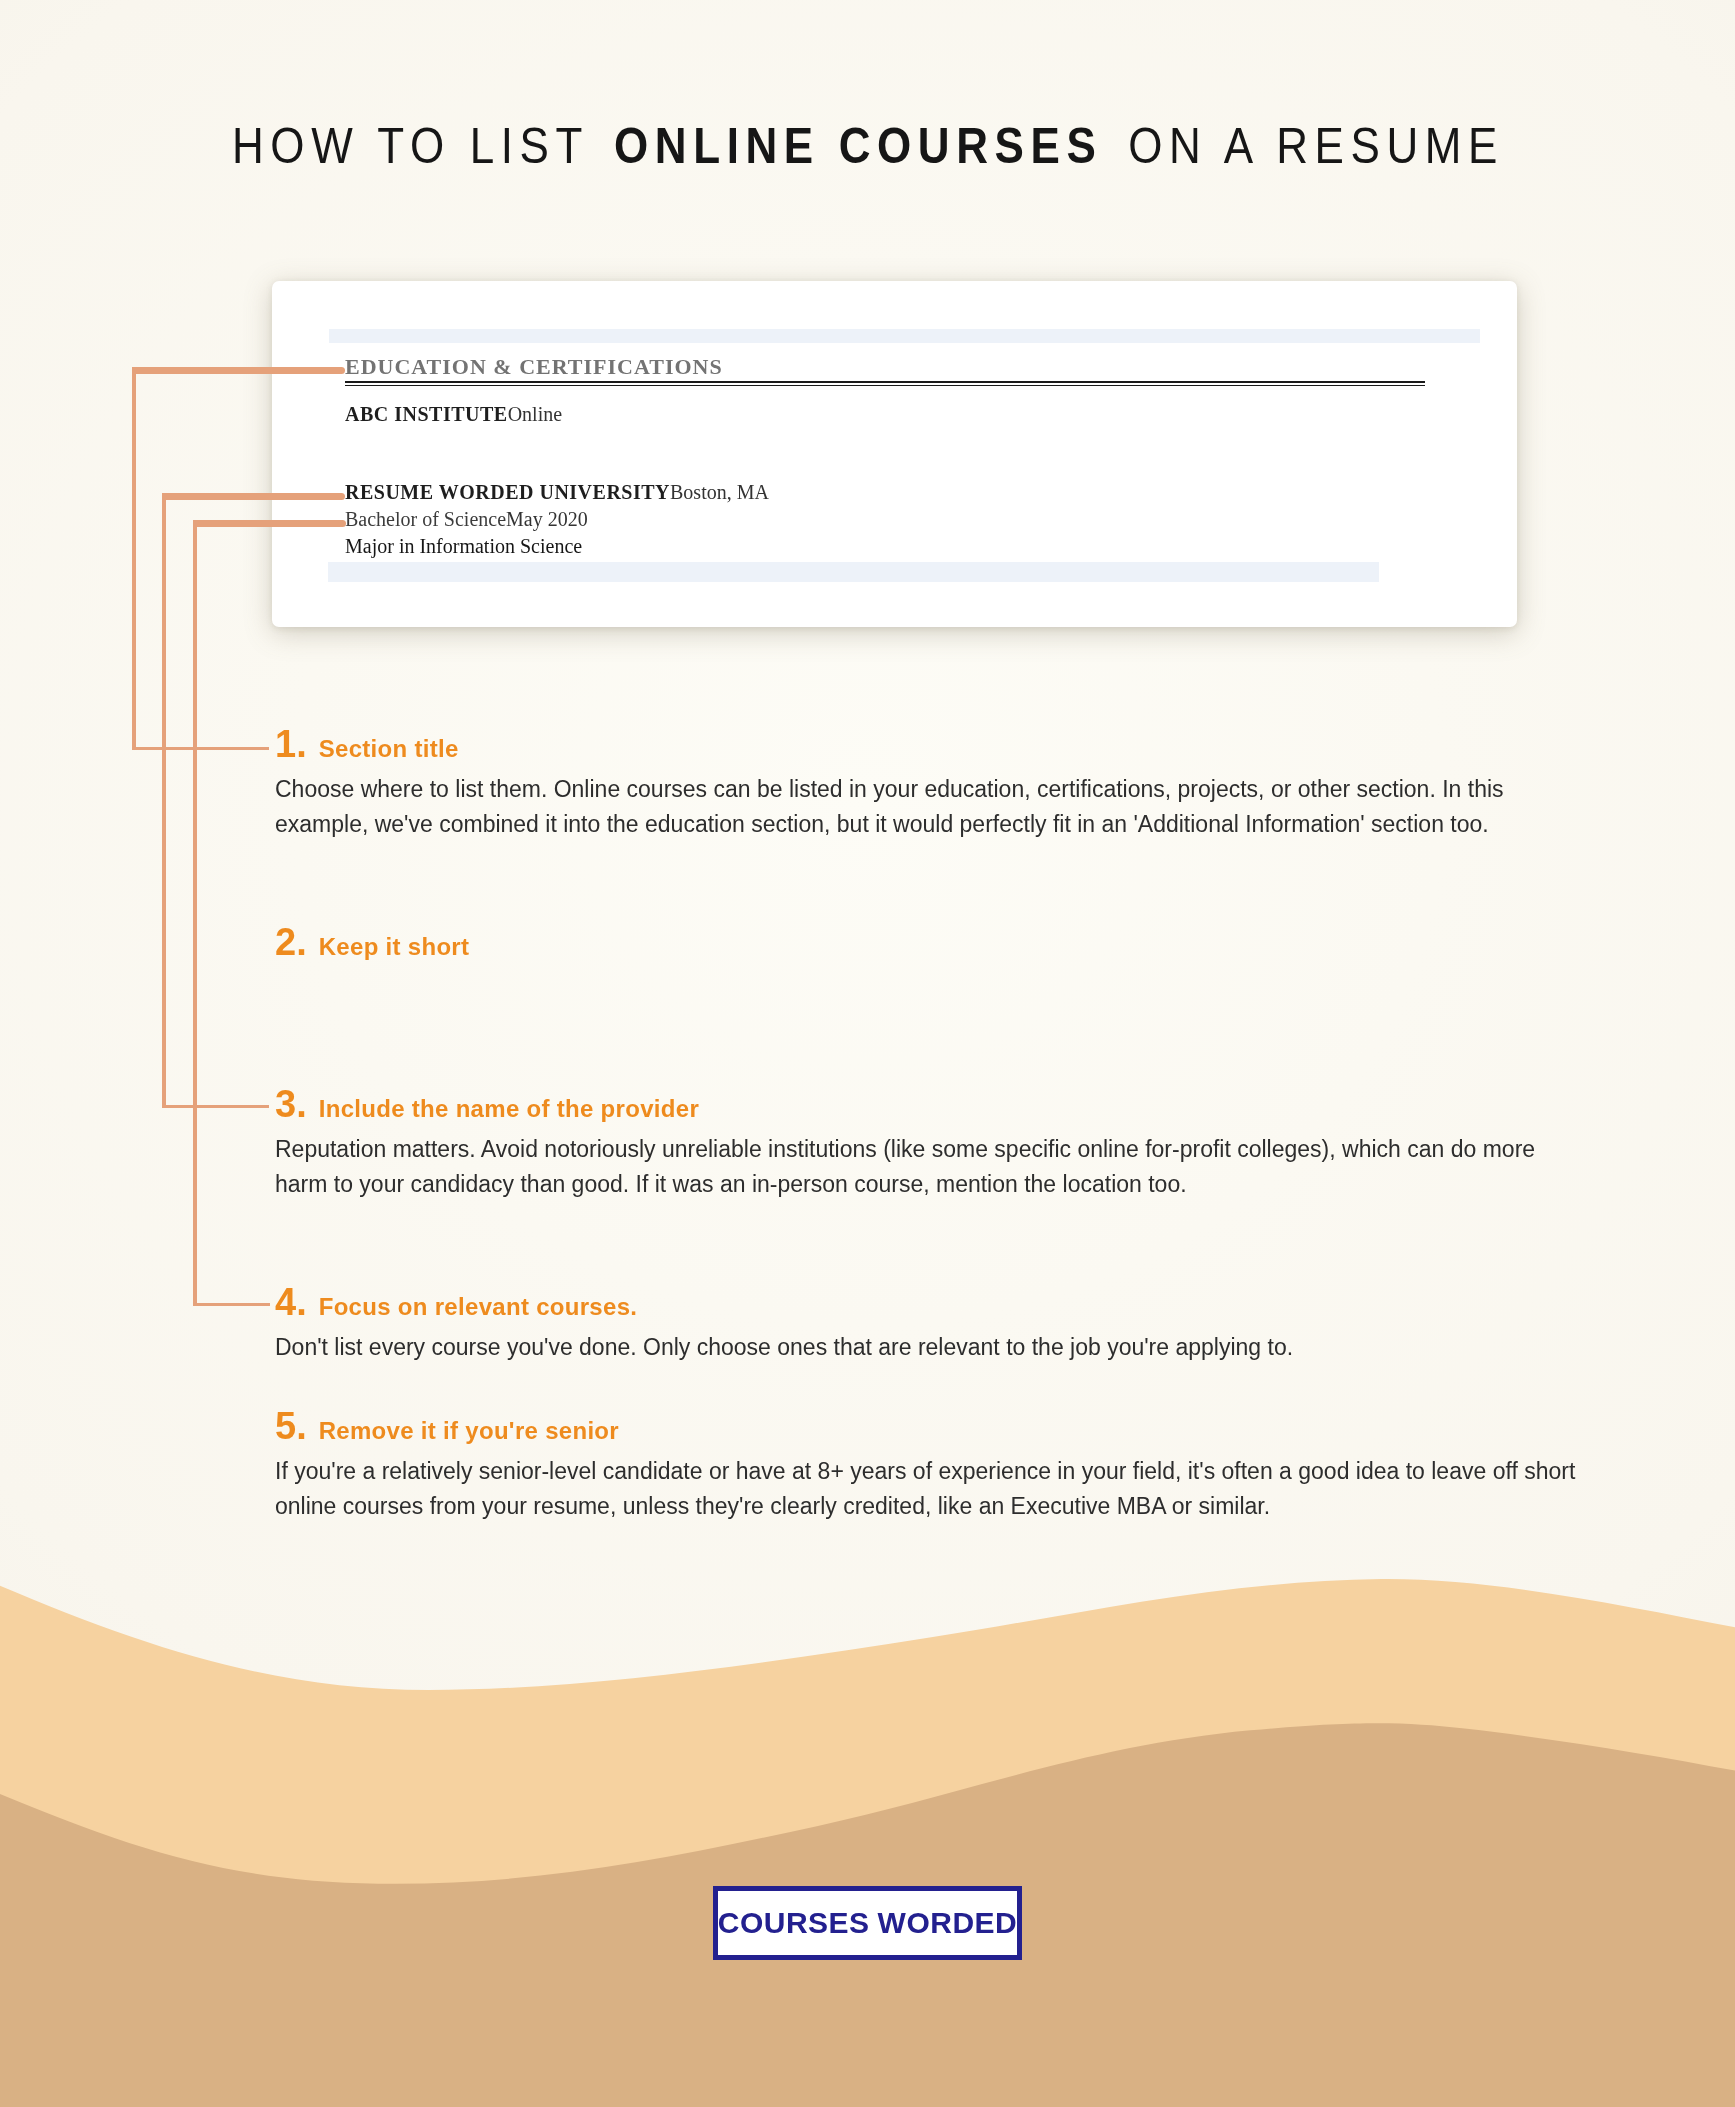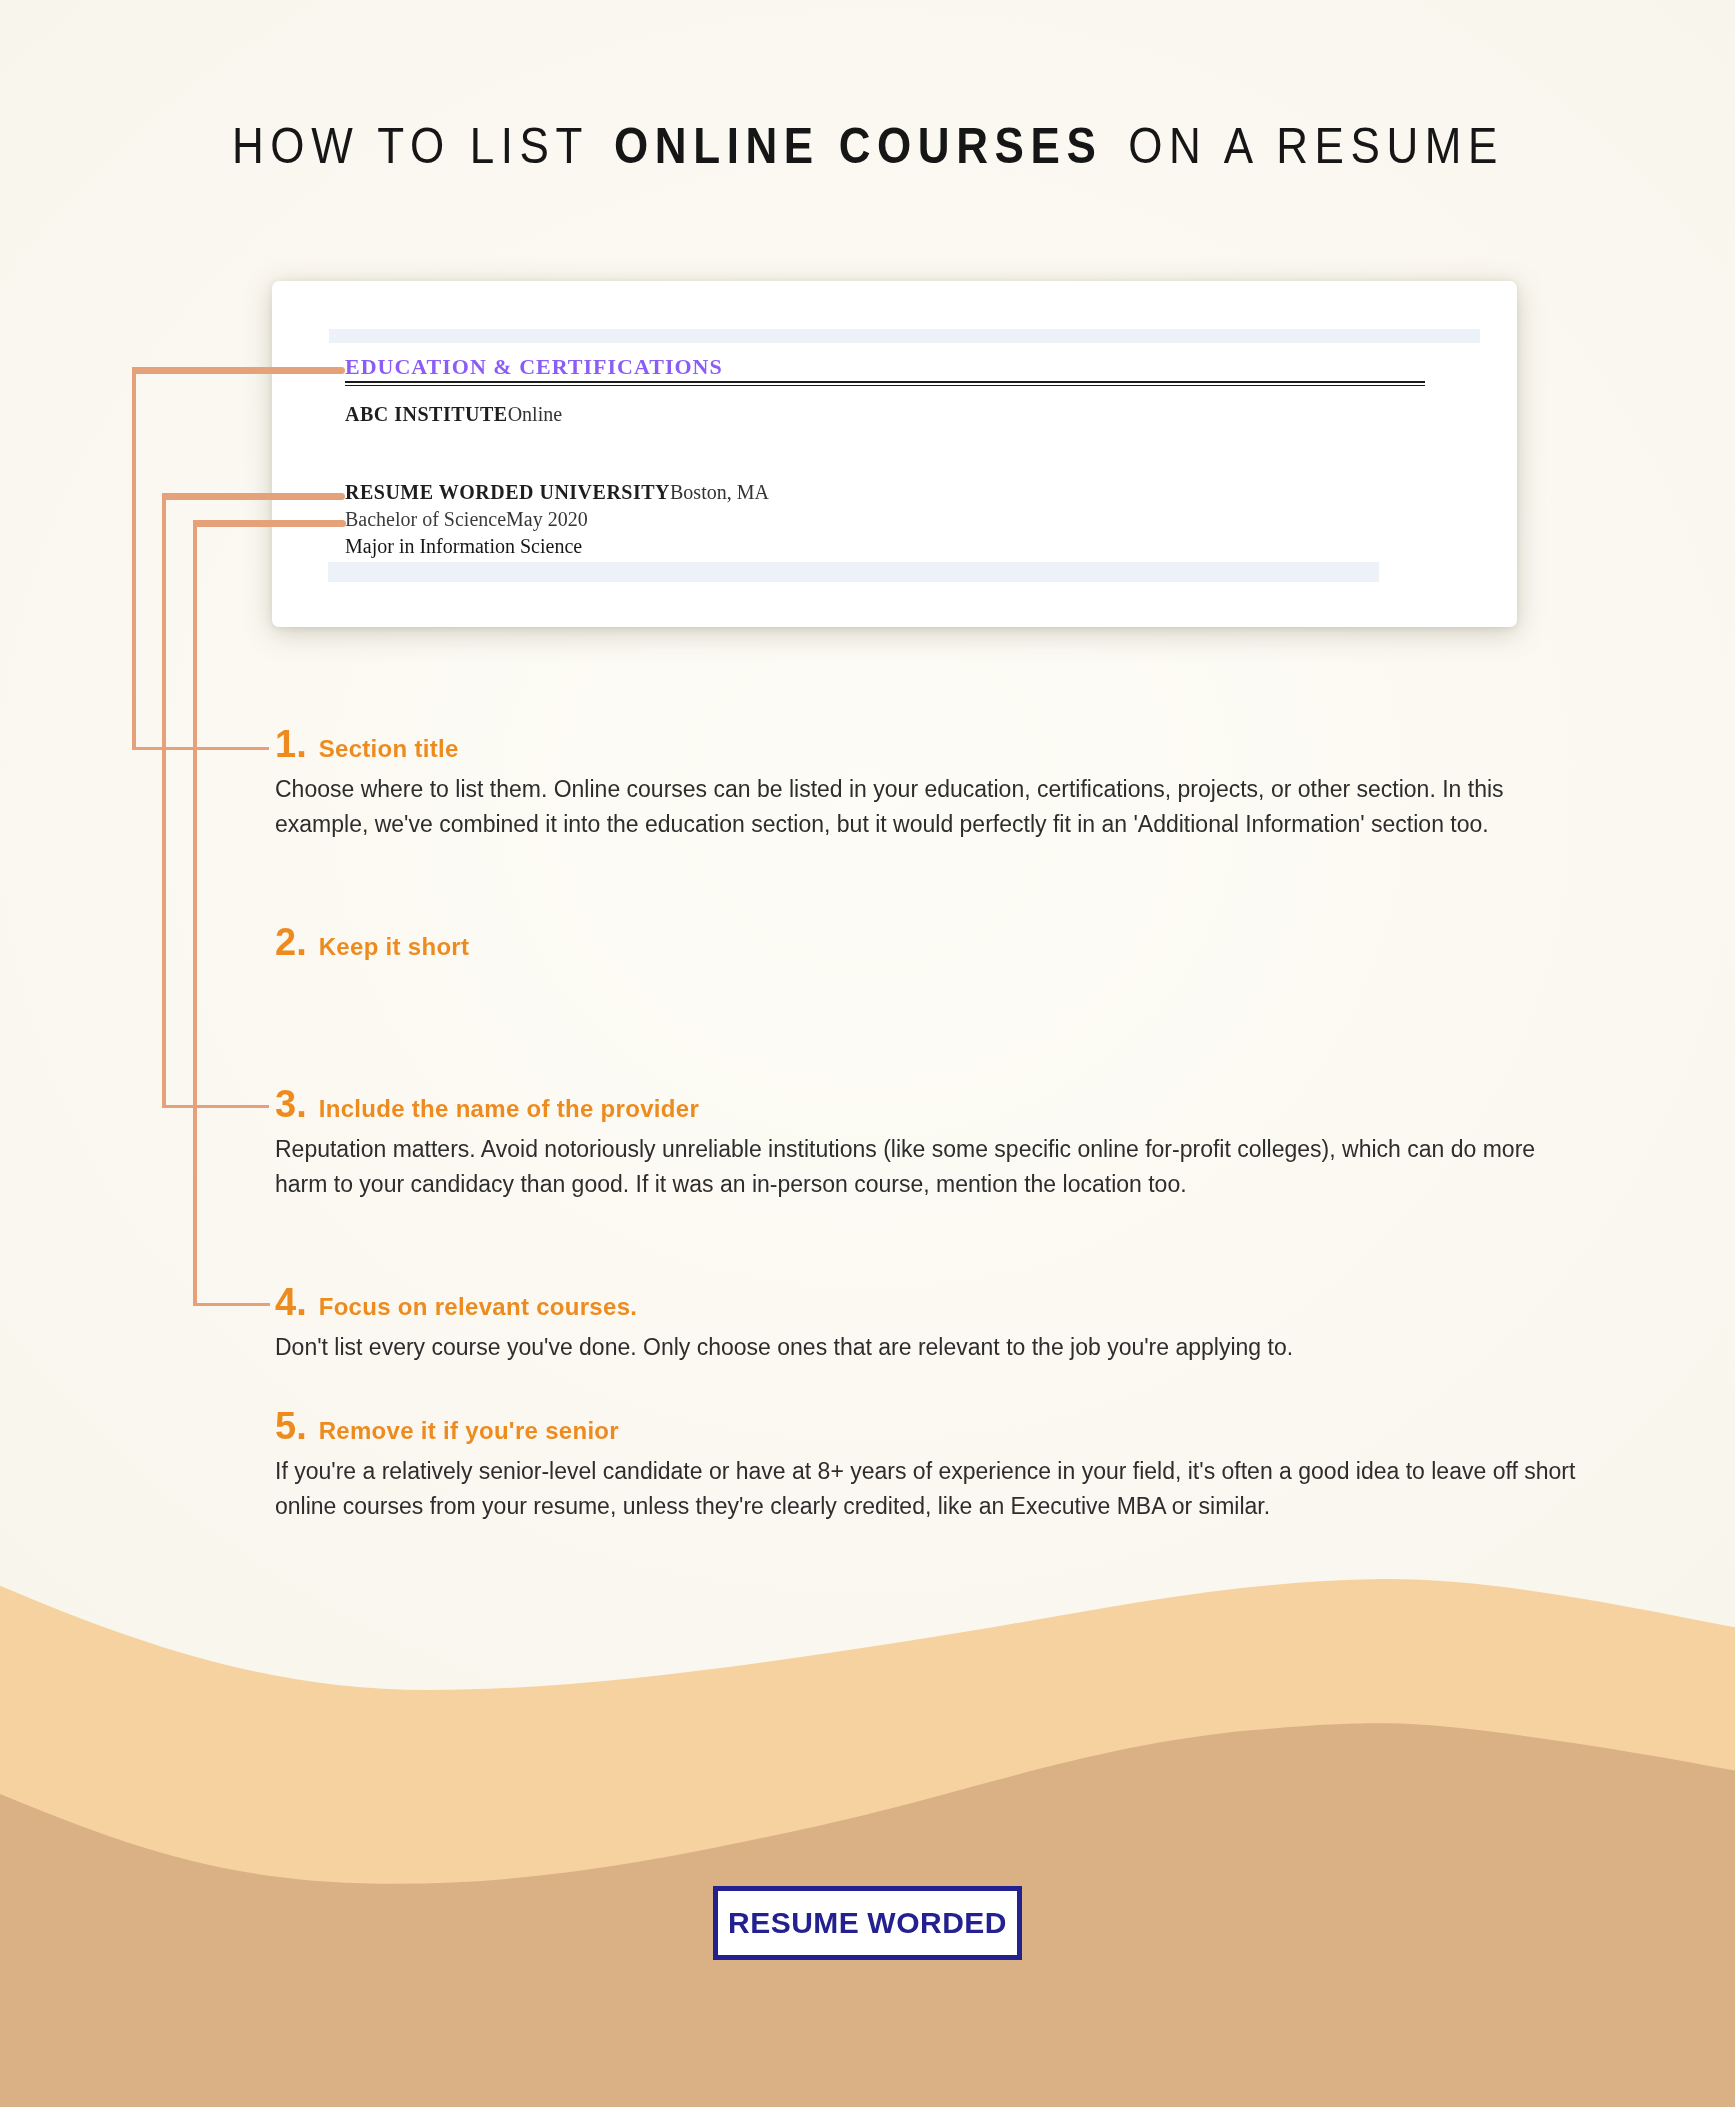--- a/index.html
+++ b/index.html
@@ -28,21 +28,21 @@
     position:absolute;left:272px;top:281px;width:1245px;height:346px;
     background:#ffffff;border-radius:7px;
     box-shadow:0 6px 28px rgba(120,110,85,0.30), 0 1.5px 6px rgba(120,110,85,0.14);
   }
   .hbar{position:absolute;background:#edf2f9;}
   .bar-top{left:57px;top:48px;width:1151px;height:14px;}
   .bar-bottom{left:56px;top:281px;width:1051px;height:19.7px;}
   .r-header{
     position:absolute;left:73px;top:73px;
     font-family:"Liberation Serif", serif;font-weight:700;
-    font-size:22px;color:#8b5cf6;letter-spacing:1px;
+    font-size:22px;color:#737373;letter-spacing:1px;
   }
   .r-rule{
     position:absolute;left:73px;top:100px;width:1080px;height:2px;
     border-top:2px solid #1a1a1a;border-bottom:1px solid #1a1a1a;
   }
   .r-row{
     position:absolute;left:73px;right:92px;
     display:flex;justify-content:flex-start;align-items:baseline;
     font-family:"Liberation Serif", serif;font-size:20px;color:#3c3c3c;
   }
@@ -173,18 +173,18 @@
 
   <div class="tip t5">
     <div class="tip-head">
       <span class="tip-num">5.</span>
       <span class="tip-label">Remove it if you're senior</span>
     </div>
     <div class="tip-body">If you're a relatively senior-level candidate or have at 8+ years of experience in your field, it's often a good idea to leave off short online courses from your resume, unless they're clearly credited, like an Executive MBA or similar.</div>
   </div>
 
   <div class="logo">
-    <span class="lb">RESUME</span>
+    <span class="lb">COURSES</span>
     <span class="lr">WORDED</span>
   </div>
 
 </div>
 
 
 </body></html>

